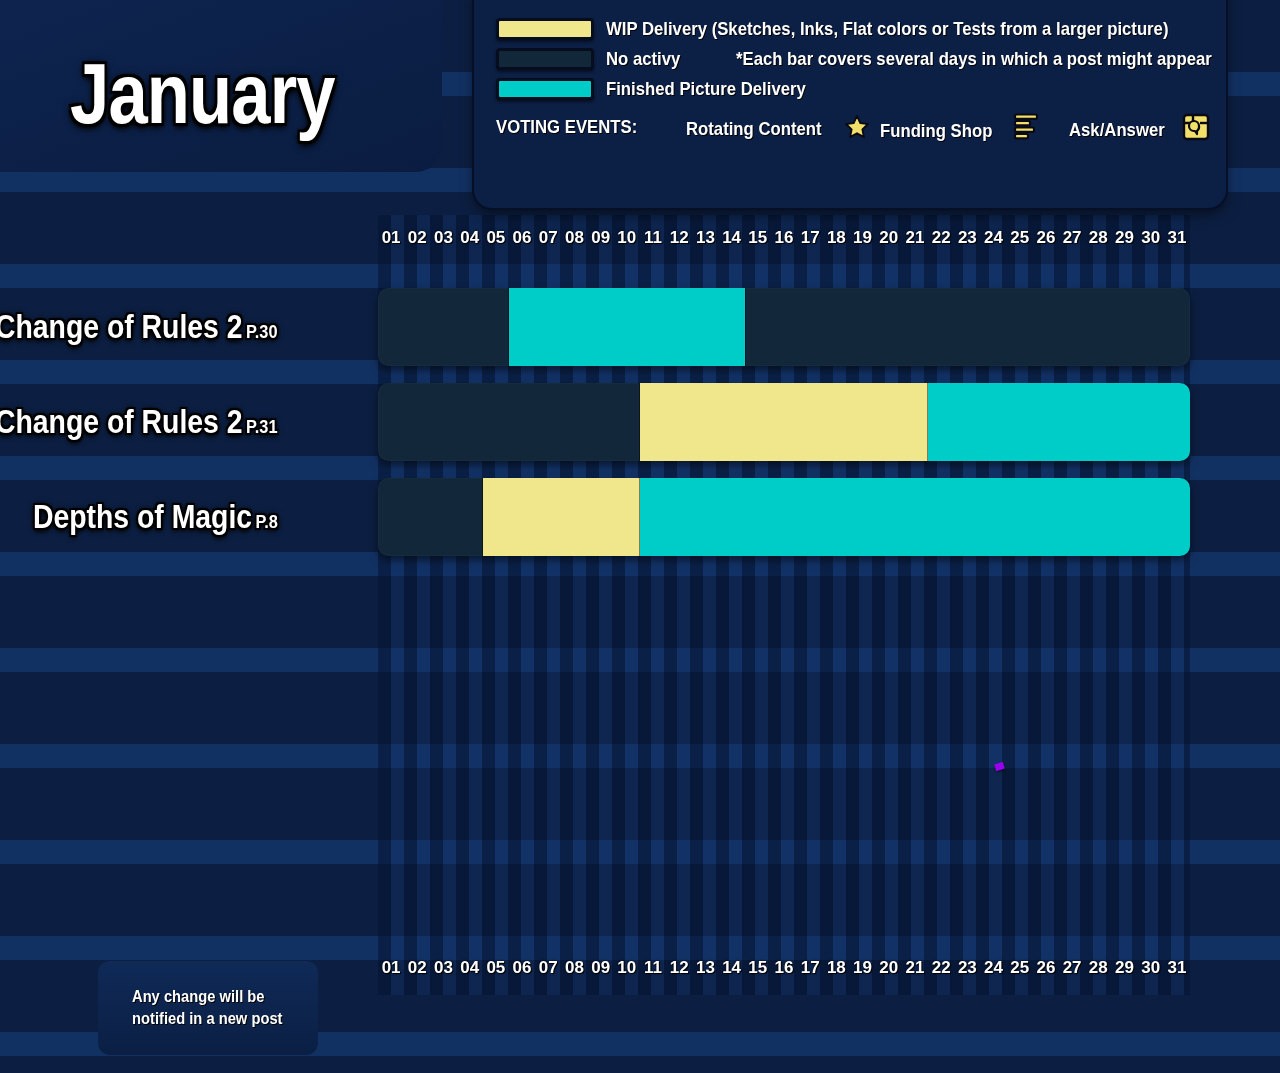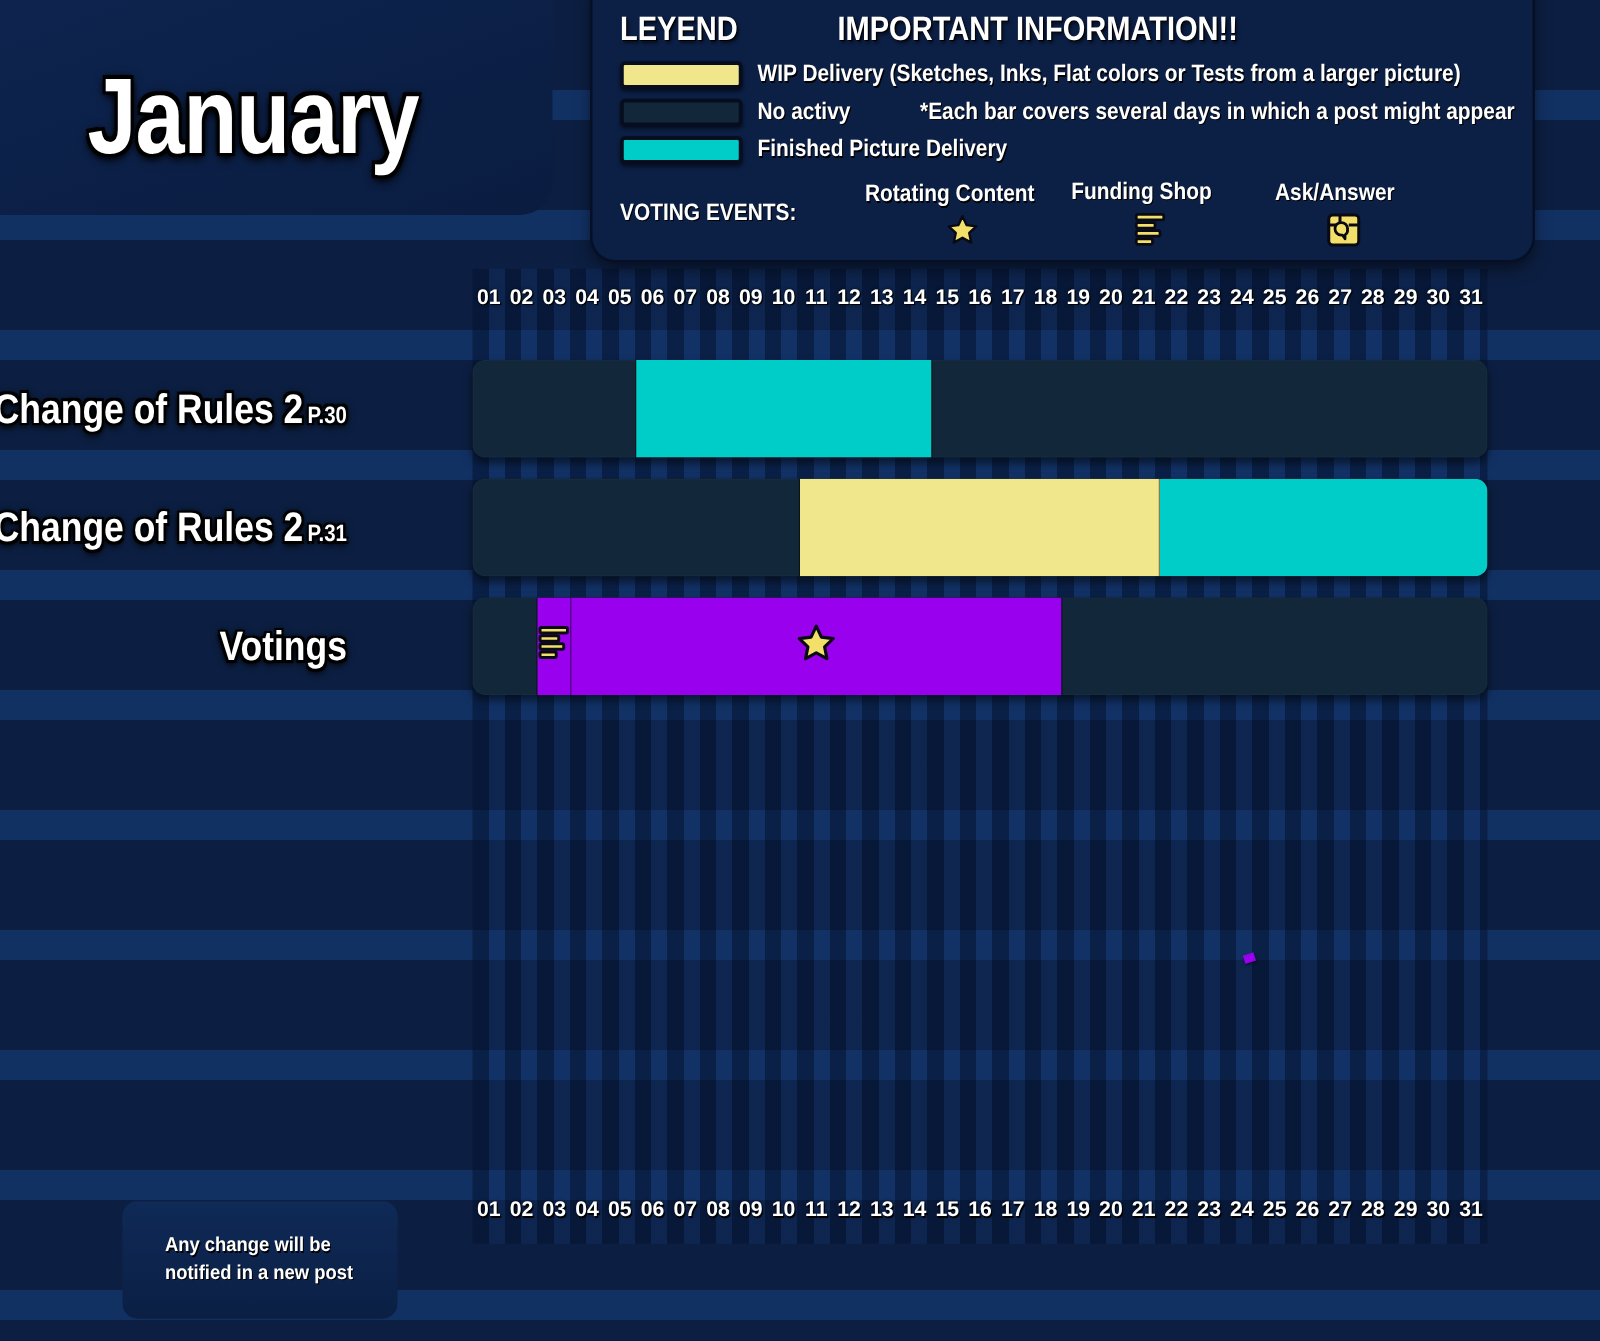--- a/index.html
+++ b/index.html
@@ -109,21 +109,21 @@
   #voting-events-row {
     display: flex; align-items: center;
     margin-top: 8px; gap: 10px;
   }
   #voting-events-row .ve-label {
     color: #fff; font-size: 19px; font-weight: bold;
     font-stretch: condensed; transform: scaleX(.88);
     transform-origin: left center; white-space: nowrap;
     text-shadow: 1px 1px 0 #000;
   }
-  .ve-item { display: flex; align-items: center; gap: 4px; flex-direction: column; }
+  .ve-item { display: flex; align-items: flex-end; gap: 4px; }
   .ve-gap { width: 16px; }
 
   
   .icon-star svg, .icon-shop svg, .icon-ask svg { display: block; }
 
   
   #chart {
     position: absolute;
     left: 378px; top: 228px;
     width: 812px;
@@ -240,24 +240,20 @@
 </head>
 <body>
 
 <div id="bg-stripes"></div>
 <div id="bg-vertical"></div>
 
 <div id="title-panel"></div>
 <div id="month-title">January</div>
 
 <div id="legend-panel">
-  <div class="legend-heads">
-    <div class="lg-head">LEYEND</div>
-    <div class="lg-head">IMPORTANT INFORMATION!!</div>
-  </div>
 
   <div class="legend-rows">
     <div class="legend-row">
       <div class="swatch" style="background:#f0e68c"></div>
       <div class="legend-text">WIP Delivery (Sketches, Inks, Flat colors or Tests from a larger picture)</div>
     </div>
     <div class="legend-row">
       <div class="swatch" style="background:#12283a"></div>
       <div class="legend-text">No activy</div>
       <div class="legend-note">*Each bar covers several days in which a post  might appear</div>
@@ -350,35 +346,24 @@
       </div>
       <div class="chart-row">
         <div class="track">
           <div class="seg" style="left: 261.935px; width: 288.129px; background: rgb(240, 230, 140);"></div>
           <div class="seg" style="left: 550.065px; width: 261.935px; background: rgb(0, 205, 200);"></div>
         </div>
         <div class="row-label"><span class="lbl-inner"><span>Change of Rules 2</span><span class="pg">P.31</span></span></div>
       </div>
       <div class="chart-row">
         <div class="track">
-          <div class="seg" style="left: 52.3871px; width: 26.1935px; background: rgb(153, 0, 238);"></div>
-          <div class="seg-icon" style="left: 65.4839px;"><svg width="28" height="30" viewBox="0 0 28 30">
-              <g stroke="#0a0a14" stroke-width="2.4" fill="#f2e06a" stroke-linejoin="round">
-                <rect x="3" y="2.5" width="22" height="4.4" rx="1.4"></rect>
-                <rect x="3" y="9" width="15" height="4.4" rx="1.4"></rect>
-                <rect x="3" y="15.5" width="19" height="4.4" rx="1.4"></rect>
-                <rect x="3" y="22" width="13" height="4.4" rx="1.4"></rect>
-              </g>
-            </svg></div>
-          <div class="seg" style="left: 78.5806px; width: 392.903px; background: rgb(153, 0, 238);"></div>
-          <div class="seg-icon" style="left: 275.032px;"><svg width="32" height="32" viewBox="0 0 24 24">
-              <path d="M12 1.8l3.1 6.6 7.1.9-5.2 4.9 1.4 7.1L12 17.8 5.6 21.3 7 14.2 1.8 9.3l7.1-.9z" fill="#f2e06a" stroke="#0a0a14" stroke-width="1.9" stroke-linejoin="round"></path>
-            </svg></div>
+          <div class="seg" style="left: 104.774px; width: 157.161px; background: rgb(240, 230, 140);"></div>
+          <div class="seg" style="left: 261.935px; width: 550.065px; background: rgb(0, 205, 200);"></div>
         </div>
-        <div class="row-label"><span class="lbl-inner"><span>Votings</span></span></div>
+        <div class="row-label"><span class="lbl-inner"><span>Depths of Magic</span><span class="pg">P.8</span></span></div>
       </div>
     </div>
 </div>
 
 <div id="day-footer-wrap">
   <div class="day-footer" id="day-footer">
       <div class="day-num" style="left: 0.0967741px;">01</div>
       <div class="day-num" style="left: 26.2903px;">02</div>
       <div class="day-num" style="left: 52.4839px;">03</div>
       <div class="day-num" style="left: 78.6774px;">04</div>

